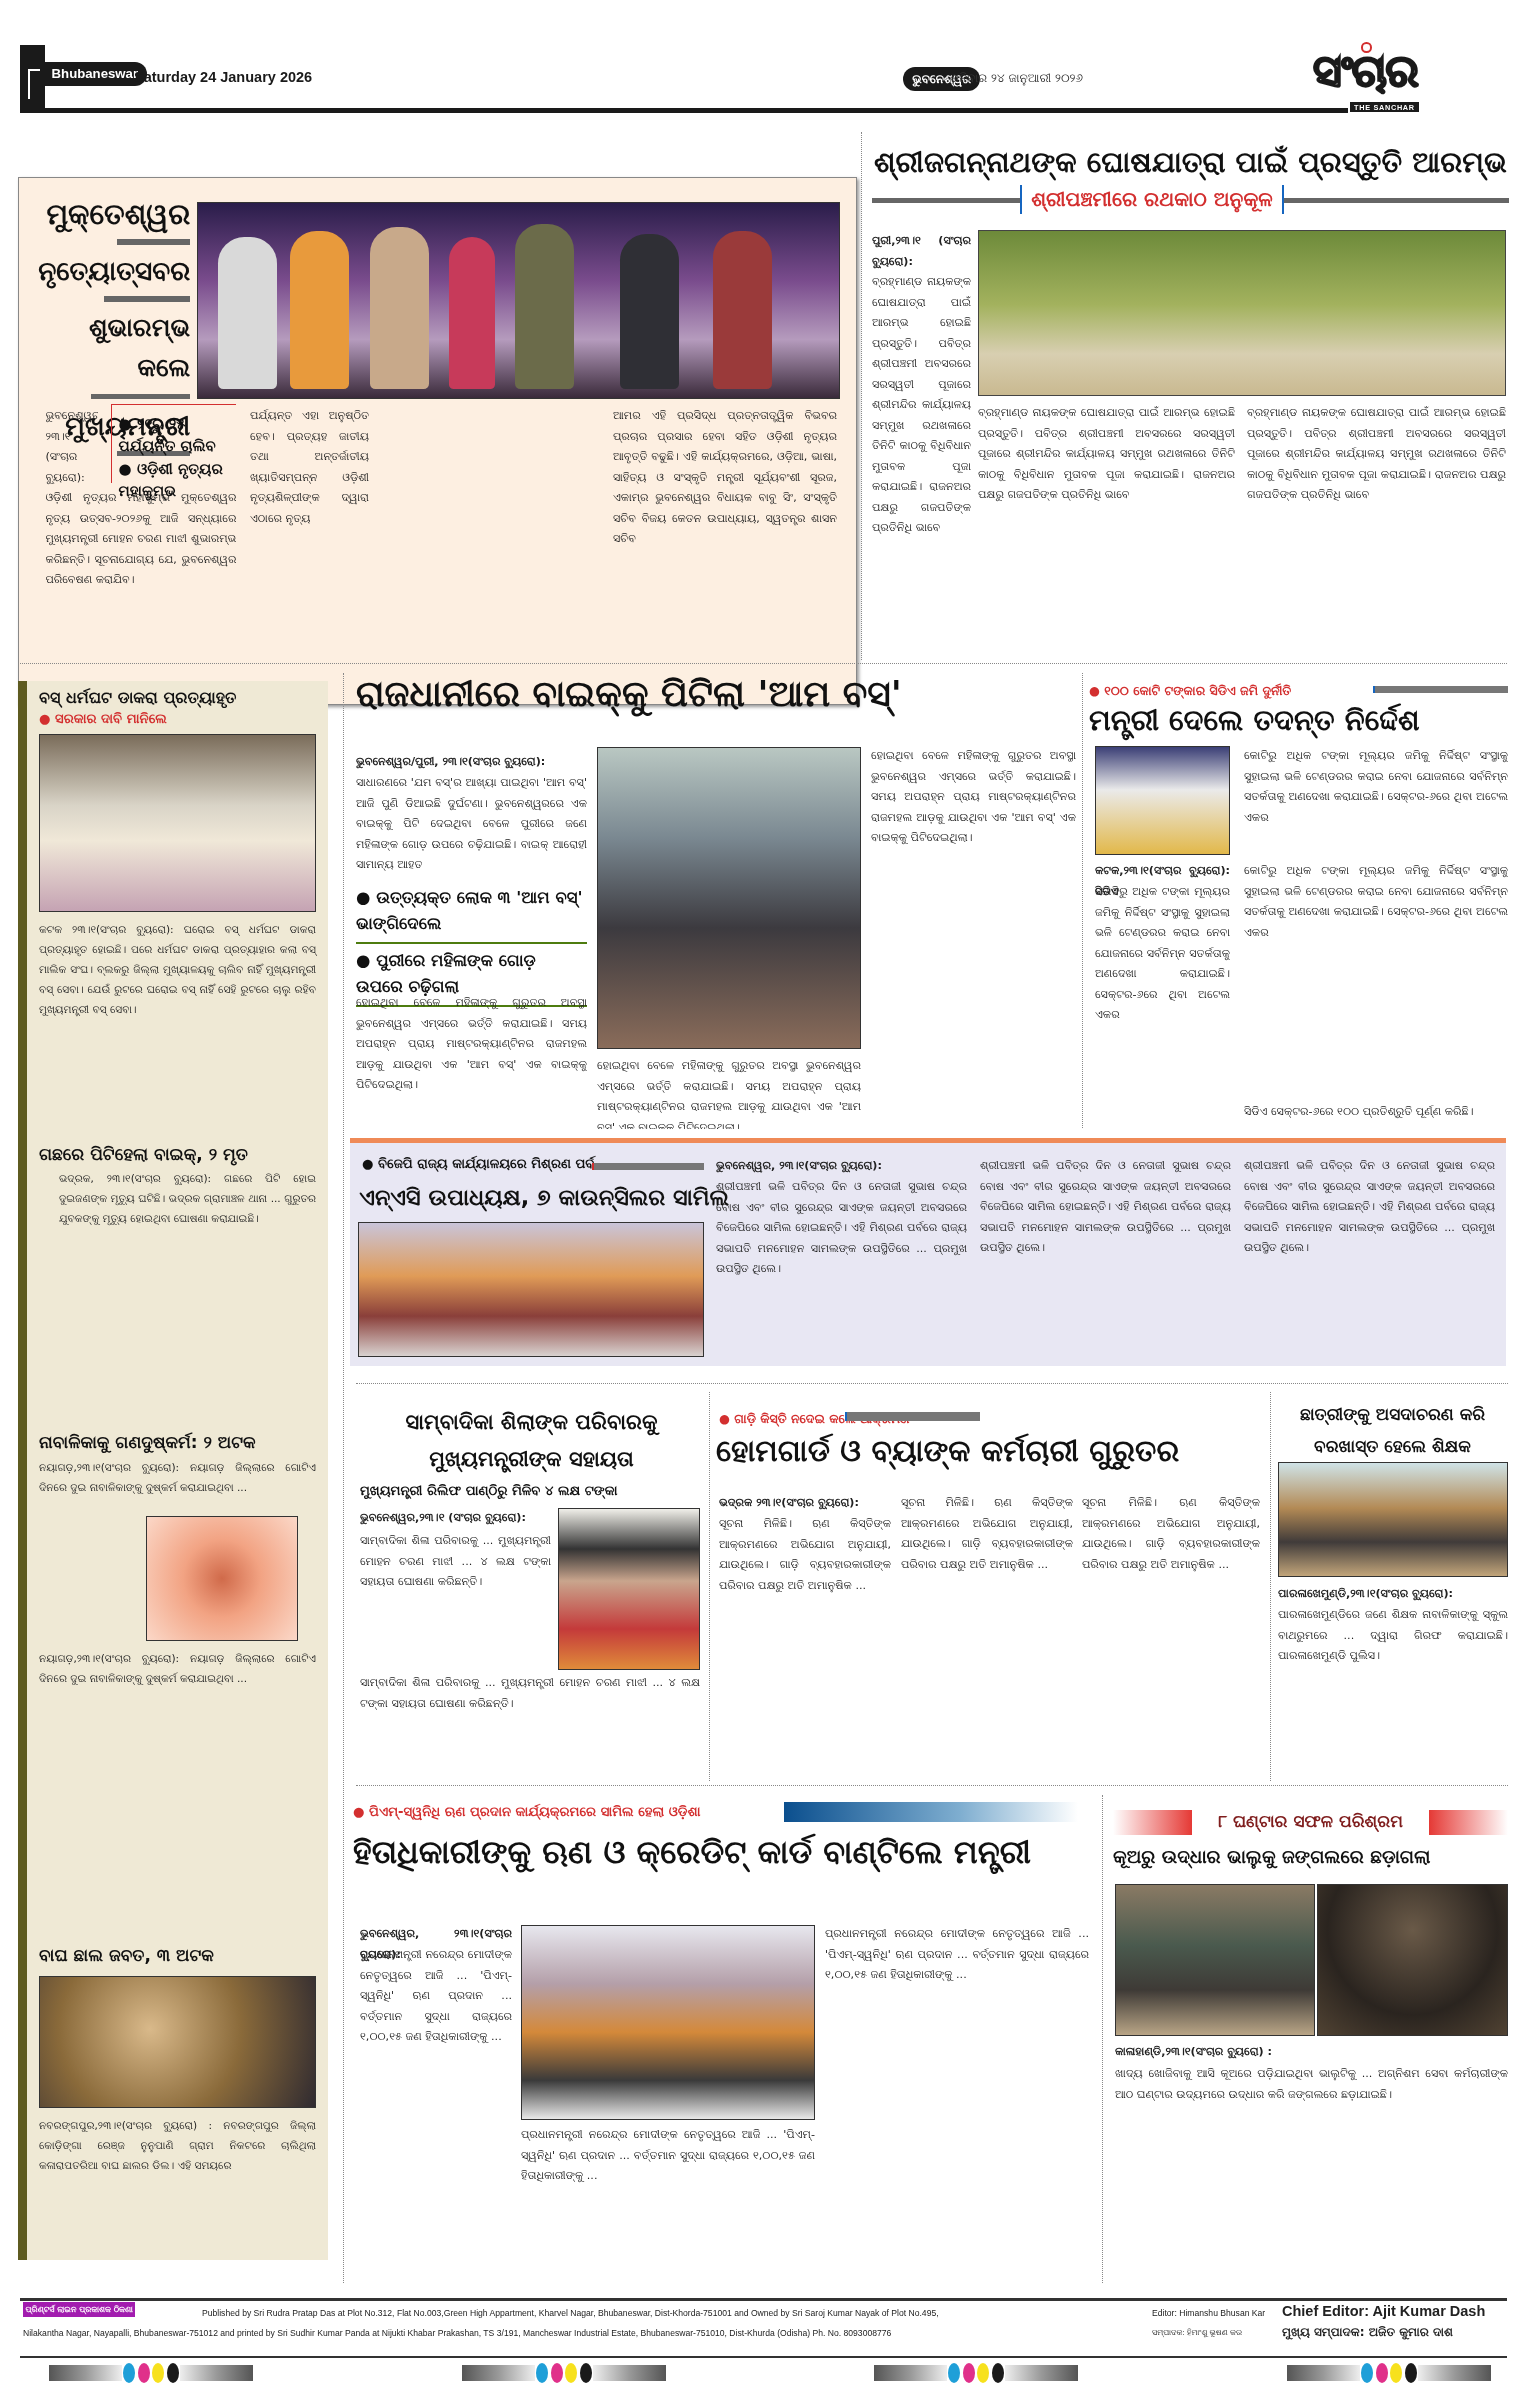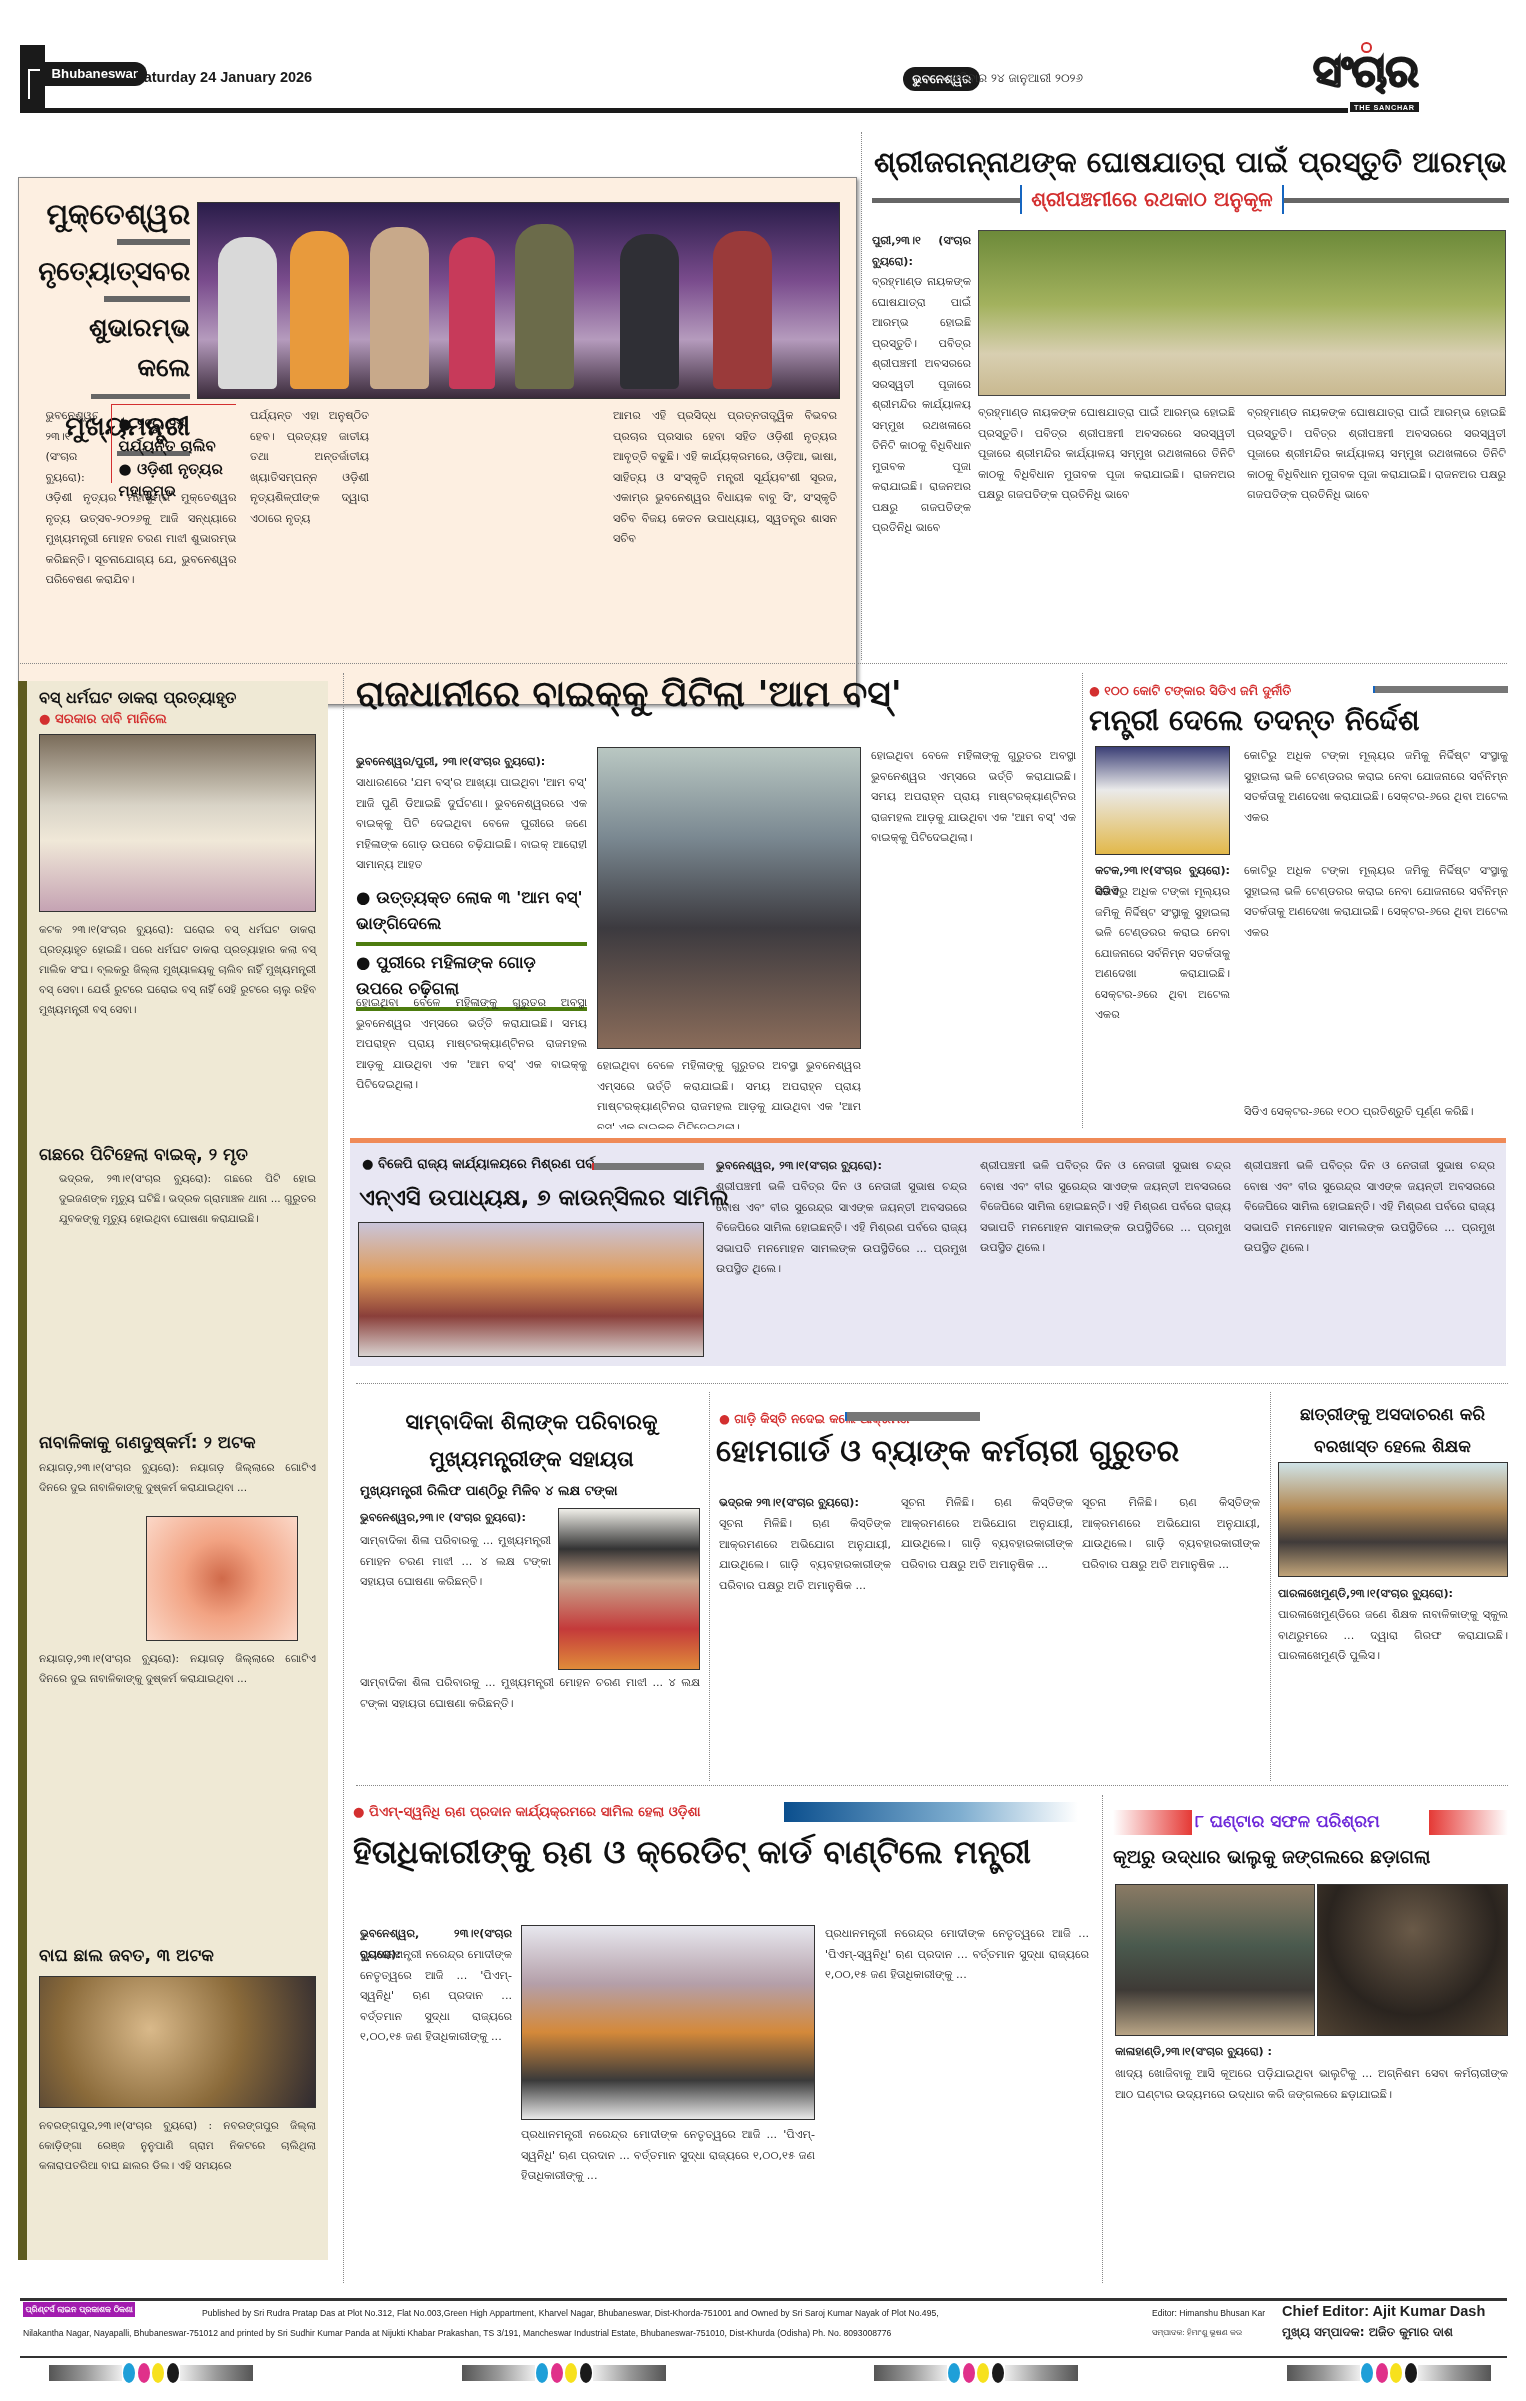--- a/index.html
+++ b/index.html
@@ -47,21 +47,21 @@
   .sb-kicker { font: bold 13.2px "DejaVu Sans", sans-serif; color: #d32f2f; padding: 0 12px; }
   .sb-kicker::before { content: "● "; }
   .sb-photo { margin: 6.6px 12px; height: 125px; border: 0.7px solid #333; }
   .sb-text { font: 10.6px "DejaVu Sans", sans-serif; line-height: 20px; padding: 0 12px; color: #222; text-align: justify; }
   .sb-head2 { font: bold 20px "DejaVu Sans", sans-serif; padding: 5.3px 12px 1.3px 12px; color: #111; line-height: 25px; }
 
   
   .bus-title { position: absolute; left: 356px; top: 673px; width: 719px; font: bold 42px "DejaVu Sans", sans-serif; color: #111; white-space: nowrap; }
   .bus-photo { position: absolute; left: 597px; top: 747px; width: 264px; height: 302px; background: linear-gradient(180deg, #b9c7c2 0%, #7a8891 30%, #3c3a3f 60%, #8a6c5a 100%); border: 0.7px solid #333; }
   .bus-bullets { position: absolute; left: 356px; top: 881px; width: 231px; }
-  .bus-bullet { font: bold 16.5px "DejaVu Sans", sans-serif; line-height: 26.4px; padding: 4px 0; border-bottom: 4px solid #4d7c0f; color: #111; }
+  .bus-bullet { font: bold 16.5px "DejaVu Sans", sans-serif; line-height: 26.4px; padding: 4px 0; border-bottom: 2px solid #4d7c0f; color: #111; }
   .bus-bullet::before { content: "● "; }
 
   
   .min-kicker { position: absolute; left: 1089px; top: 683px; font: bold 12.5px "DejaVu Sans", sans-serif; color: #d32f2f; }
   .min-kicker::before { content: "● "; }
   .min-kicker-bar { position: absolute; left: 1373px; top: 686px; width: 135px; height: 6.6px; background: #777; border-left: 2px solid #1565c0; }
   .min-title { position: absolute; left: 1089px; top: 703px; font: bold 34px "DejaVu Sans", sans-serif; color: #111; white-space: nowrap; }
   .min-photo { position: absolute; left: 1095px; top: 746px; width: 135px; height: 109px; background: linear-gradient(180deg, #3b3f76 0%, #eaeaea 40%, #e2b84a 100%); border: 0.7px solid #333; }
 
   
@@ -86,21 +86,21 @@
   
   .pm-kicker { position: absolute; left: 353px; top: 1804px; font: bold 13.2px "DejaVu Sans", sans-serif; color: #d32f2f; }
   .pm-kicker::before { content: "● "; }
   .pm-kicker-grad { position: absolute; left: 784px; top: 1802px; width: 294px; height: 20px; background: linear-gradient(90deg, #0b4f8e 0%, #7faed0 60%, #ffffff 100%); }
   .pm-title { position: absolute; left: 353px; top: 1833px; font: bold 40px "DejaVu Sans", sans-serif; color: #111; white-space: nowrap; }
   .pm-photo { position: absolute; left: 521px; top: 1925px; width: 294px; height: 195px; background: linear-gradient(180deg, #e7e7ee 0%, #b49fa9 30%, #d4893a 55%, #3a3a3a 80%, #e9e9e9 100%); border: 0.7px solid #333; }
   .bear-kicker { position: absolute; left: 1113px; top: 1807px; width: 395px; height: 29px; }
   .bear-kicker .red-l, .bear-kicker .red-r { position: absolute; top: 2.6px; width: 79px; height: 25px; }
   .bear-kicker .red-l { left: 0; background: linear-gradient(90deg, #ffffff 0%, #e53935 100%); }
   .bear-kicker .red-r { right: 0; background: linear-gradient(90deg, #e53935 0%, #ffffff 100%); }
-  .bear-kicker .lbl { position: absolute; left: 82px; top: 0; width: 231px; text-align: left; font: bold 17px "DejaVu Sans", sans-serif; color: #6d28d9; line-height: 29px; }
+  .bear-kicker .lbl { position: absolute; left: 82px; top: 0; width: 231px; text-align: center; font: bold 17px "DejaVu Sans", sans-serif; color: #7f1d1d; line-height: 29px; }
   .bear-title { position: absolute; left: 1113px; top: 1846px; font: bold 20px "DejaVu Sans", sans-serif; color: #111; white-space: nowrap; }
   .bear-photo-a { position: absolute; left: 1115px; top: 1884px; width: 200px; height: 152px; background: linear-gradient(180deg, #8a7a64 0%, #4a5a4e 40%, #3e3a36 70%, #b9a586 100%); border: 0.7px solid #333; }
   .bear-photo-b { position: absolute; left: 1317px; top: 1884px; width: 191px; height: 152px; background: radial-gradient(circle at 50% 30%, #6a5a48 0%, #2a241f 60%, #514333 100%); border: 0.7px solid #333; }
 
   
   .foot-rule-top { position: absolute; left: 20px; top: 2298px; width: 1487px; height: 2.6px; background: #333; }
   .foot-label { position: absolute; left: 23px; top: 2302px; background: #a21caf; color: #fff; font: bold 8px "DejaVu Sans", sans-serif; padding: 2.6px 2.6px; }
   .foot-text { position: absolute; font: 9.2px "Liberation Sans", sans-serif; color: #222; white-space: nowrap; }
   .chief-en { position: absolute; left: 1282px; top: 2303px; font: bold 14.5px "Liberation Sans", sans-serif; color: #222; }
   .chief-or { position: absolute; left: 1282px; top: 2325px; font: bold 12px "DejaVu Sans", sans-serif; color: #222; }

